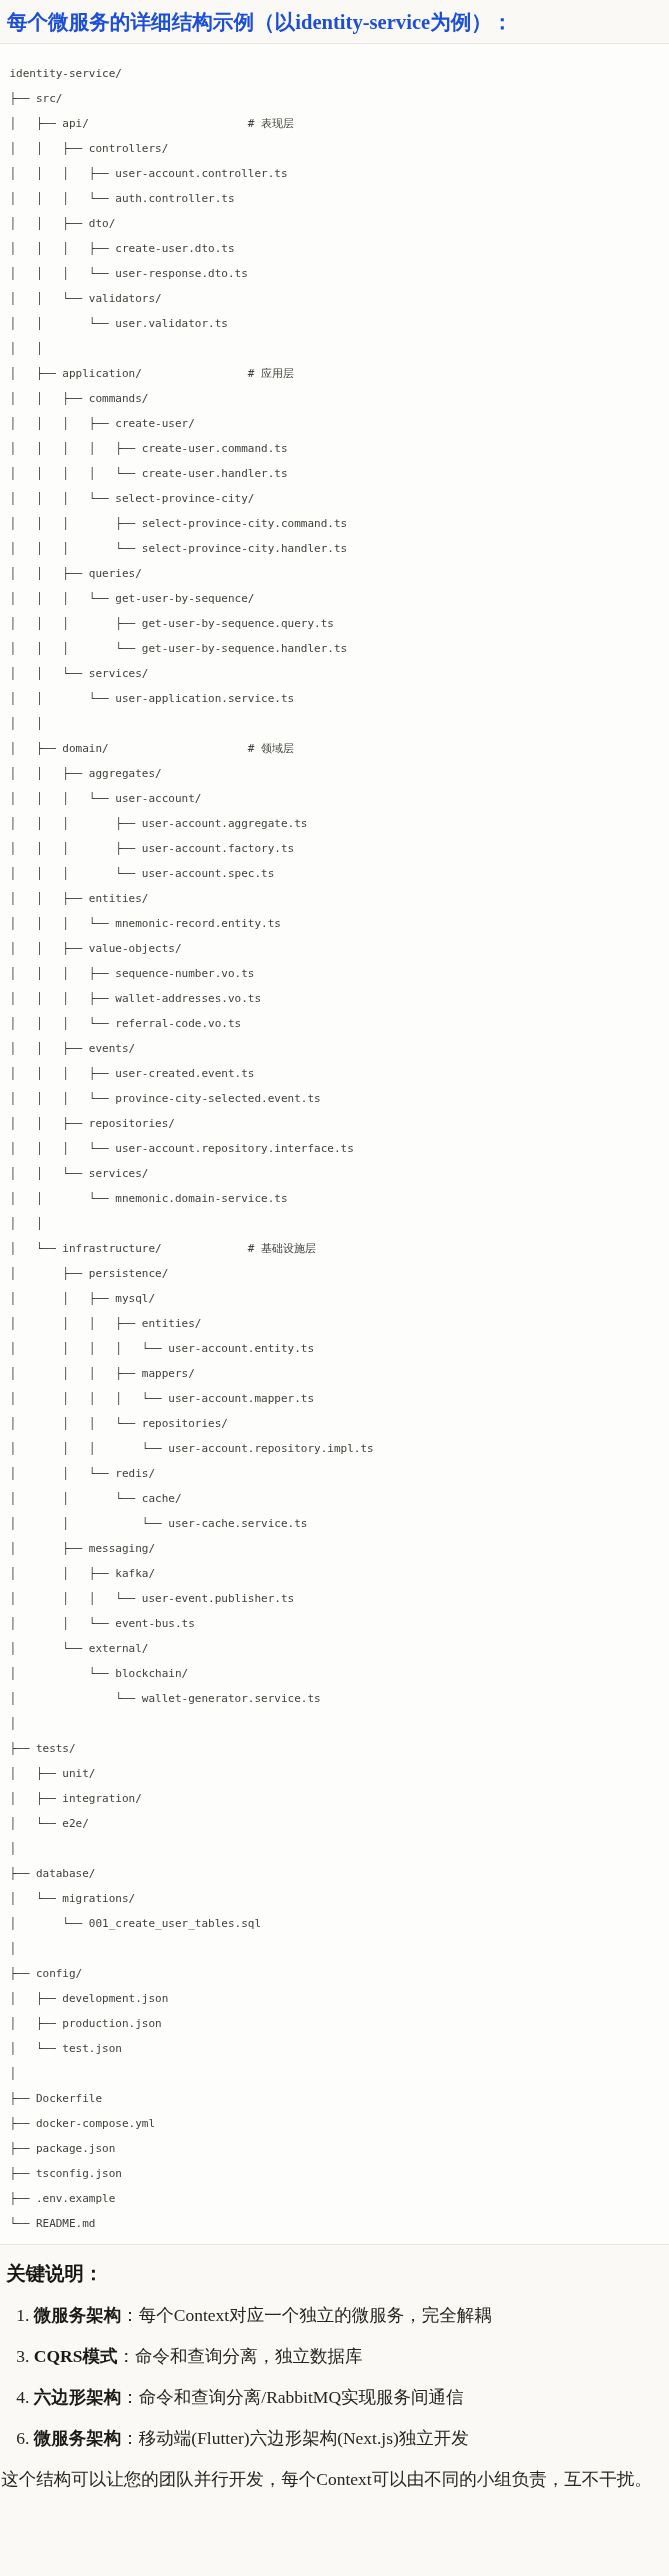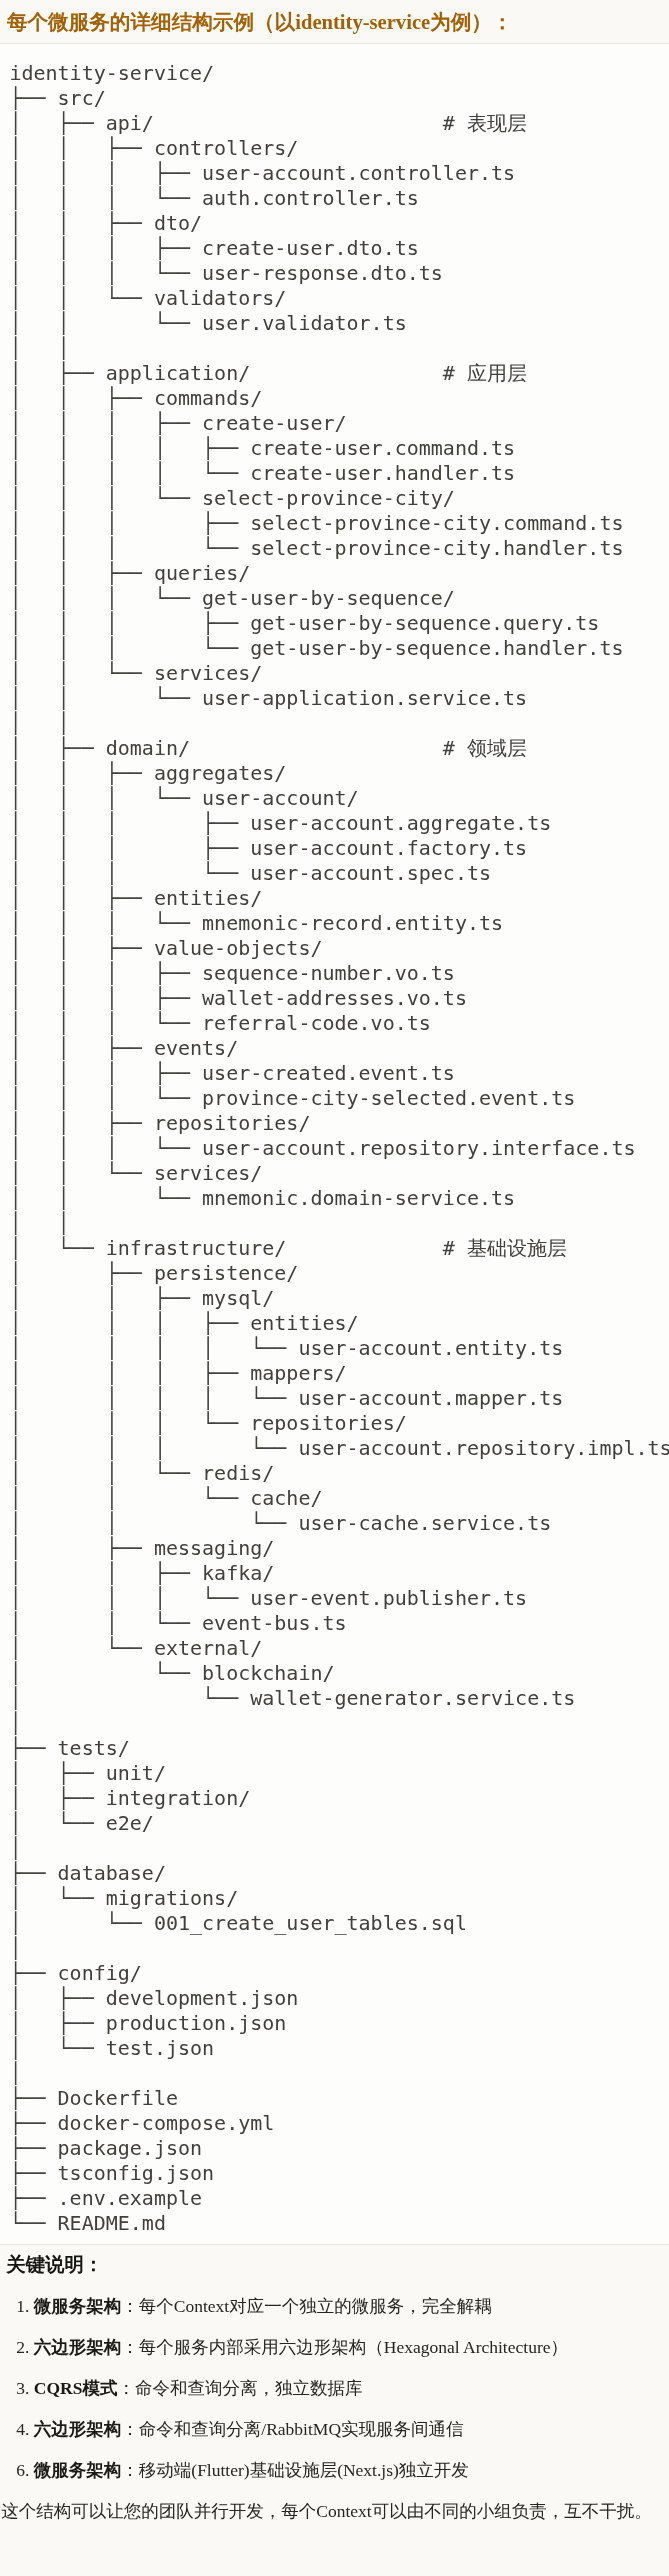--- a/index.html
+++ b/index.html
@@ -9,40 +9,40 @@
     color:#26251f;
     font-family:"Liberation Serif","DejaVu Serif",serif;
   }
   .page{width:669px;overflow:hidden;}
   .doc-title{
     margin:0;
     padding:8.8px 7.5px 0 6.9px;
     font-size:20.6px;
     line-height:26px;
     font-weight:700;
-    color:#a16207;
+    color:#1d4ed8;
   }
   .code-block{
     margin:8.1px 0 0;
     background:#fdfdfb;
     border-top:0.6px solid #e7e5dd;
     border-bottom:0.6px solid #e7e5dd;
     padding:17.5px 6.3px 7.5px 9.4px;
   }
   .tree{
     margin:0;
     font-family:"DejaVu Sans Mono","Liberation Mono",monospace;
-    font-size:20px;
+    font-size:11px;
     line-height:25px;
     color:#41403b;
     white-space:pre;
   }
   .notes{padding:0 7.5px 0 6.3px;}
   .notes-heading{
-    margin:6px 0 15px;
+    margin:15px 0 15px;
     font-size:19.4px;
     line-height:27.5px;
     font-weight:700;
     color:#161613;
     font-family:Liberation Serif, serif;
   }
   .note-item{
     font-size:17.5px;
     line-height:26px;
     margin:0 0 15px 10px;
@@ -153,23 +153,22 @@
 ├── tsconfig.json
 ├── .env.example
 └── README.md</pre>
   </div>
 
   <div class="notes">
     <h2 class="notes-heading">关键说明：</h2>
 
     <div>
         <div class="note-item"><span class="num">1.</span><span class="term">微服务架构</span><span>：每个Context对应一个独立的微服务，完全解耦</span></div>
-        <div class="note-item"><span class="num">2.</span><span class="term">六边形架构</span><span>：每个服务内部采用六边形架构（Hexagonal Architecture）</span></div>
         <div class="note-item"><span class="num">3.</span><span class="term">CQRS模式</span><span>：命令和查询分离，独立数据库</span></div>
         <div class="note-item"><span class="num">4.</span><span class="term">六边形架构</span><span>：命令和查询分离/RabbitMQ实现服务间通信</span></div>
-        <div class="note-item"><span class="num">6.</span><span class="term">微服务架构</span><span>：移动端(Flutter)基础设施层(Next.js)独立开发</span></div>
+        <div class="note-item"><span class="num">6.</span><span class="term">微服务架构</span><span>：移动端(Flutter)六边形架构(Next.js)独立开发</span></div>
       </div>
 
     <p class="footer-para">这个结构可以让您的团队并行开发，每个Context可以由不同的小组负责，互不干扰。</p>
   </div>
 
 </div>
 
 
 </body></html>

